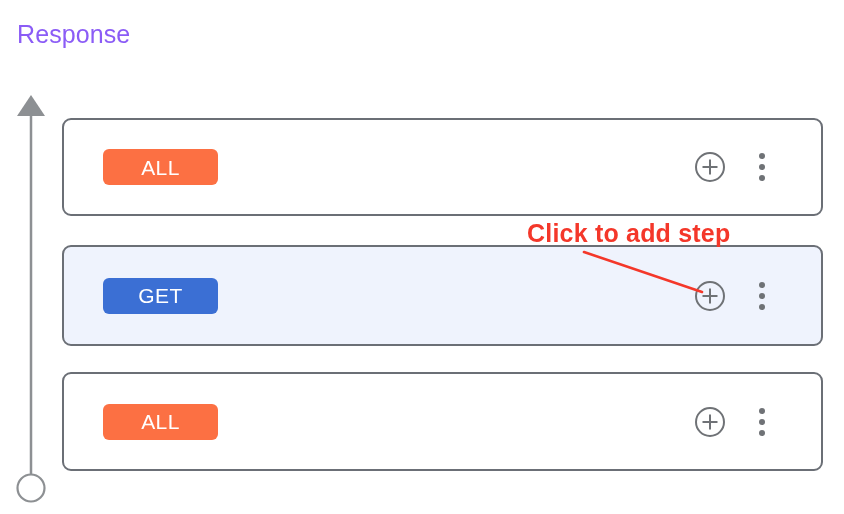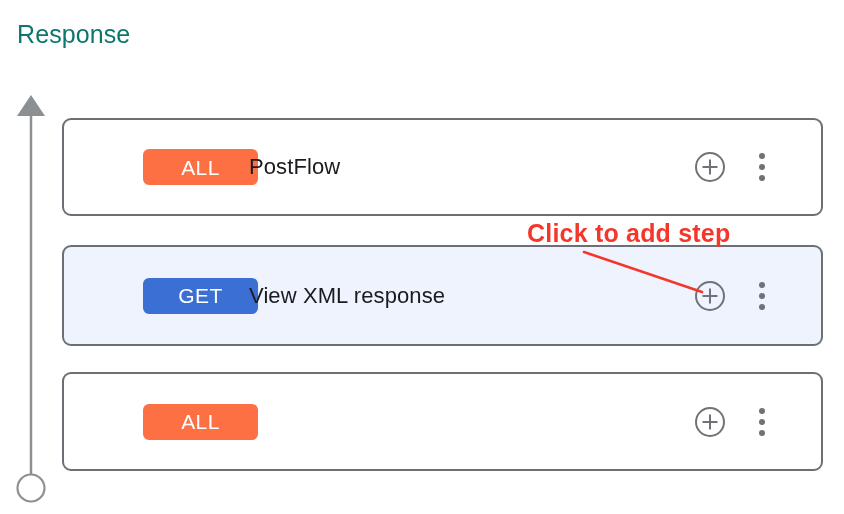--- a/index.html
+++ b/index.html
@@ -22,21 +22,21 @@
     height: 514px;
   }
 
   
   .page-title {
     position: absolute;
     left: 17px;
     top: 19px;
     font-size: 25px;
     line-height: 30px;
-    color: #0f766e;
+    color: #8b5cf6;
     font-weight: 400;
     letter-spacing: 0.1px;
     white-space: nowrap;
   }
 
   
   .flow-axis {
     position: absolute;
     left: 12px;
     top: 88px;
@@ -76,21 +76,20 @@
     border-radius: 6px;
     display: flex;
     align-items: center;
     justify-content: center;
     color: #ffffff;
     font-size: 21px;
     font-weight: 400;
     letter-spacing: 0.4px;
     line-height: 1;
     box-sizing: border-box;
-    margin-left: 40px;
   }
 
   
   .step-name {
     position: absolute;
     left: 185px;
     top: 50%;
     transform: translateY(-50%);
     font-size: 22px;
     line-height: 26px;
@@ -166,40 +165,38 @@
         <polygon points="19,7 33,28 5,28" fill="#8d9093"></polygon>
         <line x1="19" y1="26" x2="19" y2="386" stroke="#8d9093" stroke-width="2.5"></line>
         <circle cx="19" cy="400" r="13.5" fill="#ffffff" stroke="#8d9093" stroke-width="2.2"></circle>
       </g>
     </svg>
   </div>
 
   <div class="card card-1">
     <div class="card-inner">
       <div class="badge" style="background:#fc7043;">ALL</div>
-      <div class="step-name">PostFlow</div>
       <div class="add-step-btn">
         <svg width="32" height="32" viewBox="0 0 32 32" xmlns="http://www.w3.org/2000/svg">
           <circle cx="16" cy="16" r="14" fill="none" stroke="#6f7276" stroke-width="2"></circle>
           <line x1="16" y1="8.5" x2="16" y2="23.5" stroke="#6f7276" stroke-width="2"></line>
           <line x1="8.5" y1="16" x2="23.5" y2="16" stroke="#6f7276" stroke-width="2"></line>
         </svg>
       </div>
       <div class="more-btn">
         <span class="dot"></span>
         <span class="dot"></span>
         <span class="dot"></span>
       </div>
     </div>
   </div>
 
   <div class="card card-2">
     <div class="card-inner">
       <div class="badge" style="background:#3b6fd4;">GET</div>
-      <div class="step-name">View XML response</div>
       <div class="add-step-btn">
         <svg width="32" height="32" viewBox="0 0 32 32" xmlns="http://www.w3.org/2000/svg">
           <circle cx="16" cy="16" r="14" fill="none" stroke="#6f7276" stroke-width="2"></circle>
           <line x1="16" y1="8.5" x2="16" y2="23.5" stroke="#6f7276" stroke-width="2"></line>
           <line x1="8.5" y1="16" x2="23.5" y2="16" stroke="#6f7276" stroke-width="2"></line>
         </svg>
       </div>
       <div class="more-btn">
         <span class="dot"></span>
         <span class="dot"></span>

